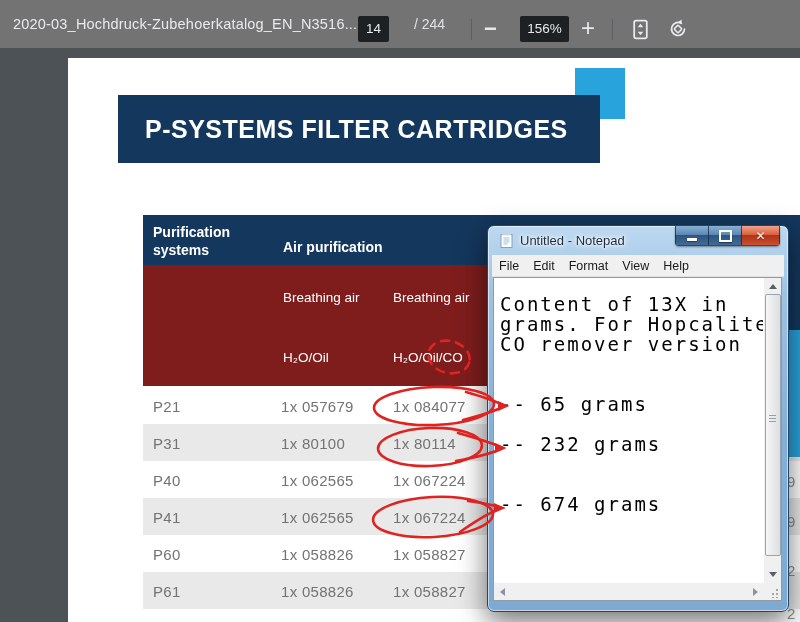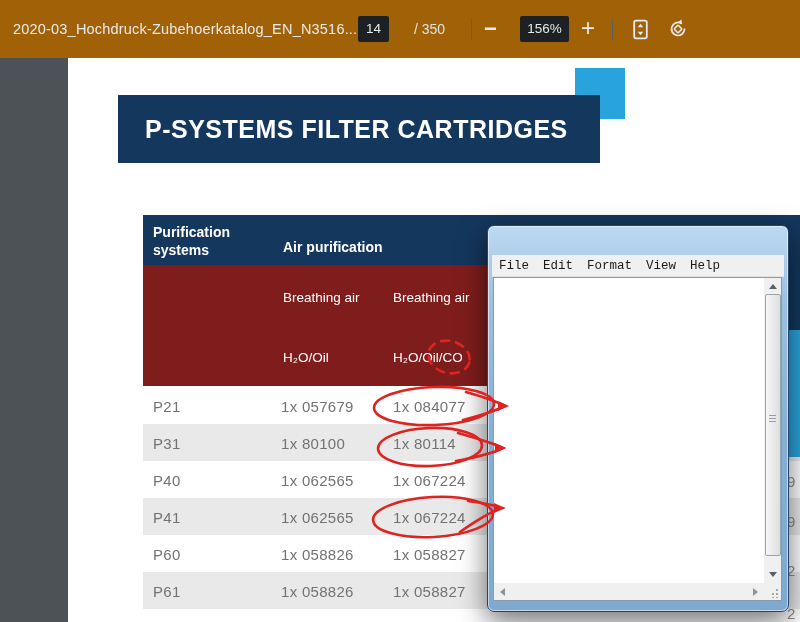--- a/index.html
+++ b/index.html
@@ -1,20 +1,20 @@
 <!DOCTYPE html>
 <html><head>
 <meta charset="utf-8">
 <style>
   html,body{margin:0;padding:0;background:#222;}
   #root{position:relative;width:800px;height:622px;overflow:hidden;background:#4d5257;
         font-family:"Liberation Sans",sans-serif;-webkit-font-smoothing:antialiased;}
 
   
-  .toolbar{position:absolute;left:0;top:0;width:800px;height:58px;background:#a16207;color:#e8eaed;z-index:30;}
+  .toolbar{position:absolute;left:0;top:0;width:800px;height:48px;background:#737373;color:#e8eaed;z-index:30;}
   .tb-filename{position:absolute;left:13px;top:50%;transform:translateY(-50%);font-size:14.5px;color:#e8eaed;letter-spacing:.2px;white-space:nowrap;}
   .tb-box{position:absolute;top:16px;height:26px;background:#1e2123;border-radius:2px;color:#e8eaed;
           font-size:13.5px;text-align:center;line-height:26px;}
   .tb-pagebox{left:358px;width:31px;}
   .tb-zoombox{left:520px;width:49px;}
   .tb-total{position:absolute;left:414px;top:50%;transform:translateY(-50%);font-size:14px;color:#dfe1e5;white-space:nowrap;}
   .tb-sep{position:absolute;top:19px;width:1px;height:21px;background:#5c6064;}
   .tb-btn{position:absolute;background:none;border:none;color:#e8eaed;cursor:pointer;padding:0;line-height:1;}
   .tb-minus{left:484px;top:18px;font-size:22px;font-weight:bold;}
   .tb-plus{left:581px;top:16px;font-size:24px;}
@@ -56,21 +56,21 @@
            display:flex;align-items:center;justify-content:center;cursor:pointer;padding:0;}
   .np-cbtn + .np-cbtn{border-left:none;}
   .btn-minmax{background:linear-gradient(180deg,#89b0d4 0%,#5d87b3 45%,#2f5580 50%,#416a94 100%);}
   .btn-close{background:linear-gradient(180deg,#f0a28b 0%,#d9603f 45%,#b23419 50%,#c8502f 100%);}
   .glyph-min{width:10px;height:3px;background:#fff;margin-top:8px;box-shadow:0 1px 1px rgba(0,0,0,.4);}
   .glyph-max{width:9px;height:8px;border:2px solid #fff;box-shadow:0 1px 1px rgba(0,0,0,.4);}
   .glyph-close{color:#fff;font-size:12px;font-weight:bold;text-shadow:0 1px 1px rgba(0,0,0,.45);font-family:"DejaVu Sans",sans-serif;}
 
   .np-menubar{position:absolute;left:4px;right:4px;top:29px;height:22px;background:#f0f0f0;
               display:flex;align-items:center;font-size:12.5px;color:#1a1a1a;border-bottom:1px solid #e2e2e2;box-sizing:border-box;}
-  .np-menuitem{padding:0 7px;cursor:pointer;font-family:Liberation Mono, monospace;}
+  .np-menuitem{padding:0 7px;cursor:pointer;}
 
   .np-client{position:absolute;left:5px;top:51px;width:289px;height:324px;background:#fff;
              border:1px solid #8e9aa6;box-sizing:border-box;}
   .np-text{position:absolute;left:0;top:0;right:18px;bottom:18px;overflow:hidden;margin:0;
            padding:16px 0 0 6px;font-family:"DejaVu Sans Mono",monospace;font-size:19px;line-height:20px;
            letter-spacing:2px;color:#000;}
 
   .vscroll{position:absolute;top:0;right:0;width:17px;bottom:17px;background:#f0f0f0;}
   .hscroll{position:absolute;left:0;bottom:0;right:17px;height:17px;background:#f0f0f0;}
   .scorner{position:absolute;right:0;bottom:0;width:17px;height:17px;background:#f0f0f0;}
@@ -97,21 +97,21 @@
   .anno{position:absolute;left:0;top:0;z-index:50;pointer-events:none;}
 </style>
 </head>
 <body>
 
 <div id="root">
 
   <div class="toolbar">
     <span class="tb-filename">2020-03_Hochdruck-Zubehoerkatalog_EN_N3516...</span>
     <div class="tb-box tb-pagebox">14</div>
-    <span class="tb-total">/ 350</span>
+    <span class="tb-total">/ 244</span>
     <span class="tb-sep" style="left:471px"></span>
     <button class="tb-btn tb-minus">−</button>
     <div class="tb-box tb-zoombox">156%</div>
     <button class="tb-btn tb-plus">+</button>
     <span class="tb-sep" style="left:612px"></span>
     <button class="tb-btn tb-icon tb-fit">
       <svg width="21" height="21" viewBox="0 0 20 20">
         <rect x="4" y="1.5" width="12" height="17" rx="1.8" fill="none" stroke="#e8eaed" stroke-width="1.7"></rect>
         <path d="M10 4.6l2.6 3.2H7.4z" fill="#e8eaed"></path>
         <path d="M10 15.4l-2.6-3.2h5.2z" fill="#e8eaed"></path>
@@ -178,30 +178,60 @@
 
     <div class="sliver" style="top:157px;height:115px;background:#14375d"></div>
     <div class="sliver" style="top:272px;height:127px;background:#29a3dc"></div>
     <span class="frag" style="top:415px">9</span>
     <span class="frag" style="top:455px">9</span>
     <span class="frag" style="top:504px">2</span>
     <span class="frag" style="top:547px">2</span>
   </div>
 
   <div class="np">
+    <div class="np-titlebar">
+      <svg class="np-ico" viewBox="0 0 17 17">
+        <rect x="3" y="2.5" width="11" height="13" fill="#fdfdfd" stroke="#8aa0b4" stroke-width="1"></rect>
+        <path d="M5.5 6h6M5.5 8h6M5.5 10h6M5.5 12h4" stroke="#9cc2e0" stroke-width="1"></path>
+        <path d="M4 2.5h9" stroke="#c3d2de" stroke-width="1.6"></path>
+      </svg>
+      <span class="np-title">Untitled - Notepad</span>
+      <div class="np-btns">
+        <button class="np-cbtn btn-minmax" style="width:34px">
+            <span class="glyph-min"></span>
+          </button>
+        <button class="np-cbtn btn-minmax" style="width:33px">
+            <span class="glyph-max"></span>
+          </button>
+        <button class="np-cbtn btn-close" style="width:38px">
+            <span class="glyph-close">✕</span>
+          </button>
+      </div>
+    </div>
 
     <div class="np-menubar">
       <span class="np-menuitem">File</span>
       <span class="np-menuitem">Edit</span>
       <span class="np-menuitem">Format</span>
       <span class="np-menuitem">View</span>
       <span class="np-menuitem">Help</span>
     </div>
 
     <div class="np-client">
+      <pre class="np-text">Content of 13X in
+grams. For Hopcalite
+CO remover version
+
+
+-- 65 grams
+
+-- 232 grams
+
+
+-- 674 grams</pre>
 
       <div class="vscroll">
         <div class="sbtn" style="top:0;left:0">
             <span class="tri tri-up"></span>
           </div>
         <div class="vthumb">
             <span class="vgrip"></span>
           </div>
         <div class="sbtn" style="bottom:0;left:0">
             <span class="tri tri-down"></span>

